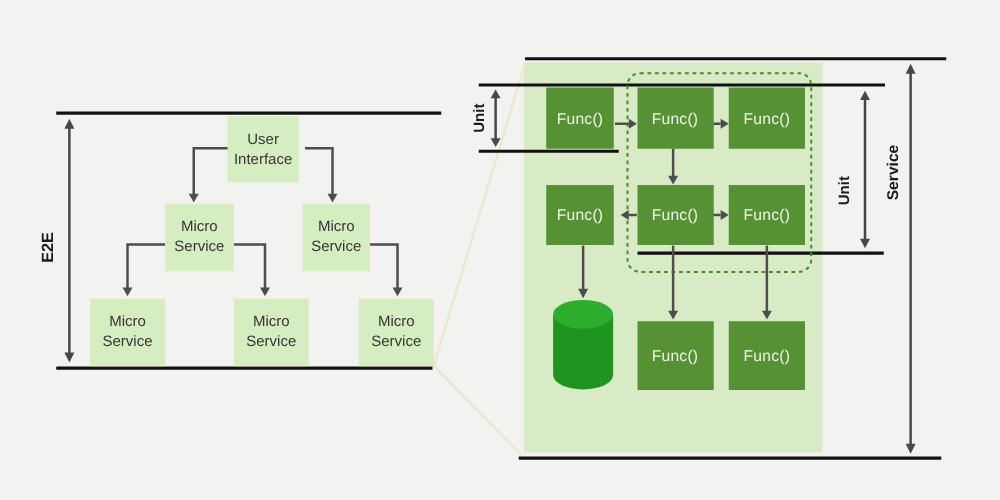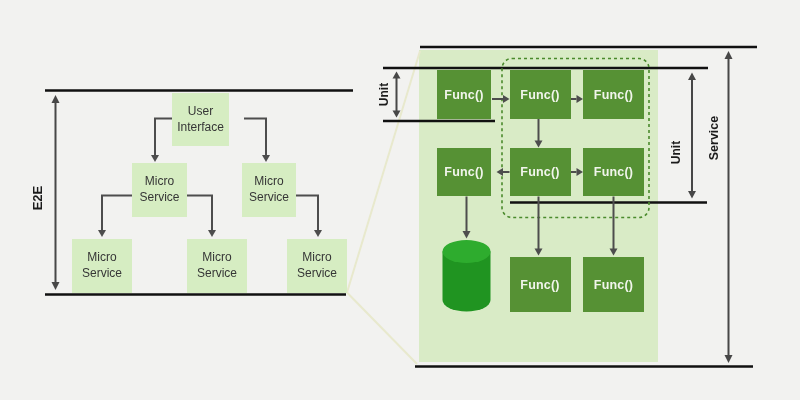--- a/index.html
+++ b/index.html
@@ -19,21 +19,21 @@
     position:absolute;z-index:3;
     display:flex;align-items:center;justify-content:center;
     text-align:center;
     background:#d6edc2;color:#363636;
     font-size:12px;line-height:1.3;
   }
   .func{
     position:absolute;z-index:3;
     display:flex;align-items:center;justify-content:center;
     background:#569134;color:#f1f5ec;
-    font-size:12.5px;font-weight:700;letter-spacing:.2px;
+    font-size:12.5px;font-weight:400;letter-spacing:.2px;
   }
   .vlabel{
     position:absolute;z-index:4;
     display:flex;align-items:center;justify-content:center;
     font-weight:700;color:#1b1b1b;
     transform:rotate(-90deg);
     white-space:nowrap;
   }
   .vlabel.e2e{font-size:13px;}
   .vlabel.unit{font-size:12px;}
@@ -115,21 +115,21 @@
       <line x1="613.5" y1="196.5" x2="613.5" y2="249.5"></line>
       <polygon points="609.5,248.5 617.5,248.5 613.5,255.5" stroke="none"></polygon>
     </g>
 
     <g>
       <path d="M442.5 251.5 v48.5 a24 11.5 0 0 0 48 0 v-48.5 z" fill="#209421"></path>
       <ellipse cx="466.5" cy="251.5" rx="24" ry="11.5" fill="#2eac2e"></ellipse>
     </g>
   </svg>
 
-  <div class="node" style="left:172px;top:93px;width:57px;height:53px;">User Interface</div>
+  <div class="node" style="left:182px;top:93px;width:57px;height:53px;">User Interface</div>
   <div class="node" style="left:132px;top:163px;width:55px;height:54px;">Micro Service</div>
   <div class="node" style="left:242px;top:163px;width:54px;height:54px;">Micro Service</div>
   <div class="node" style="left:72px;top:239px;width:60px;height:54px;">Micro Service</div>
   <div class="node" style="left:187px;top:239px;width:60px;height:54px;">Micro Service</div>
   <div class="node" style="left:287px;top:239px;width:60px;height:54px;">Micro Service</div>
 
   <div class="func" style="left:437px;top:70px;width:54px;height:49px;">Func()</div>
   <div class="func" style="left:509.5px;top:70px;width:61px;height:49px;">Func()</div>
   <div class="func" style="left:583px;top:70px;width:61px;height:49px;">Func()</div>
   <div class="func" style="left:437px;top:148px;width:54px;height:48px;">Func()</div>

